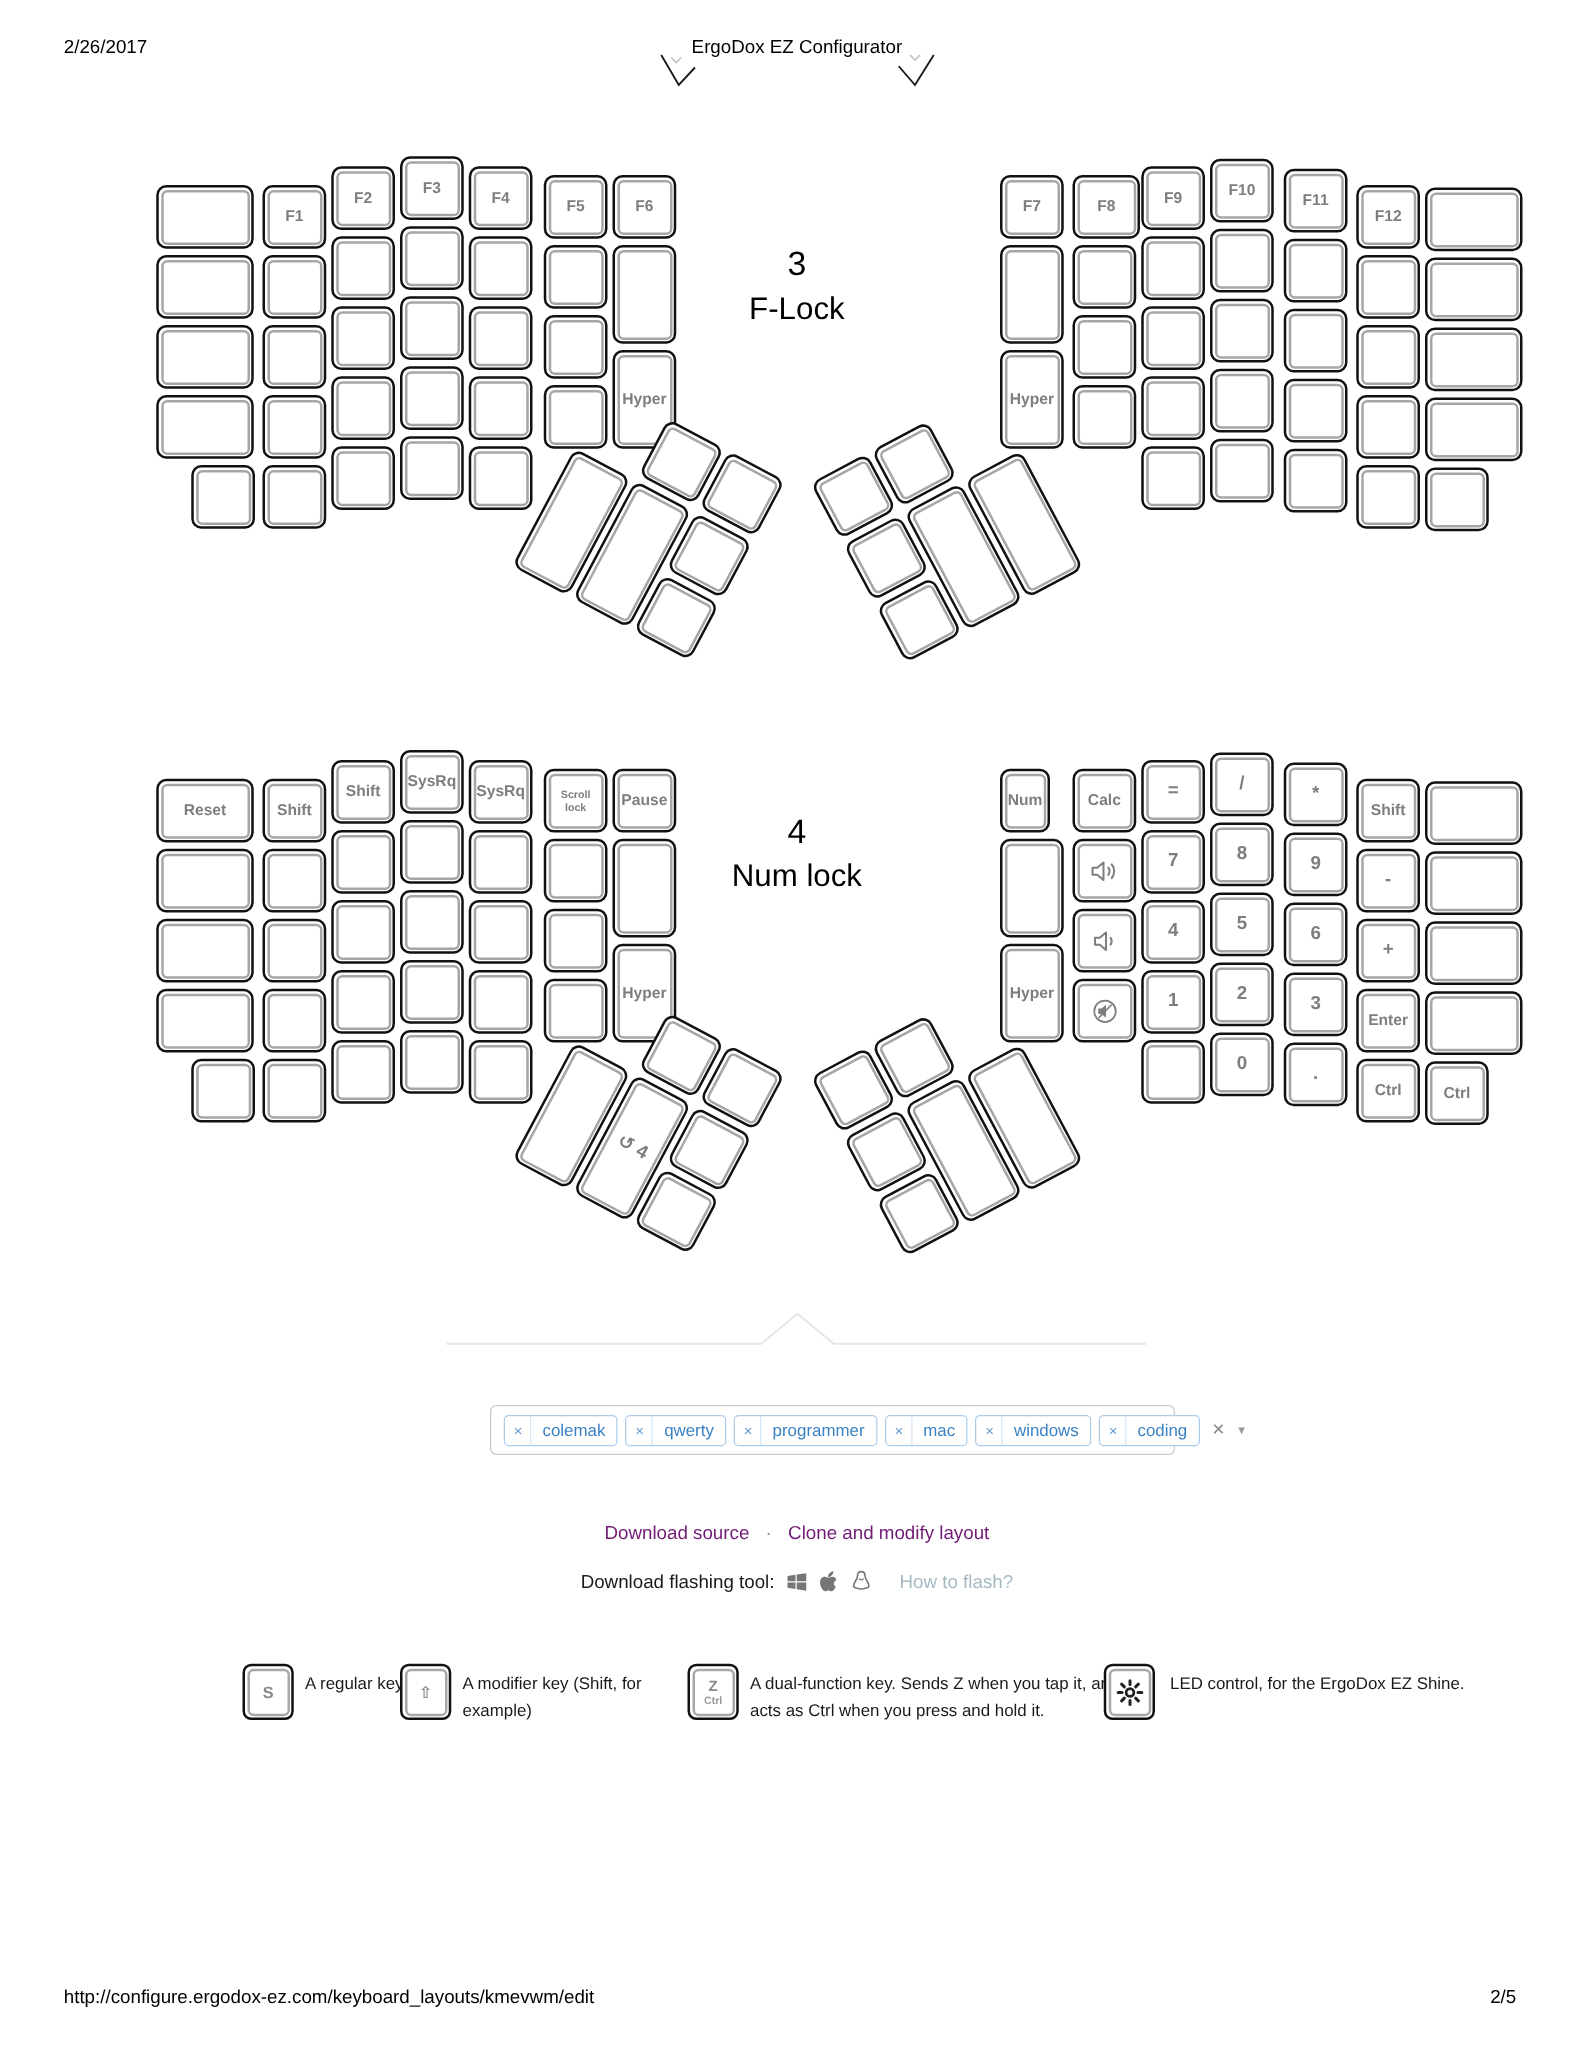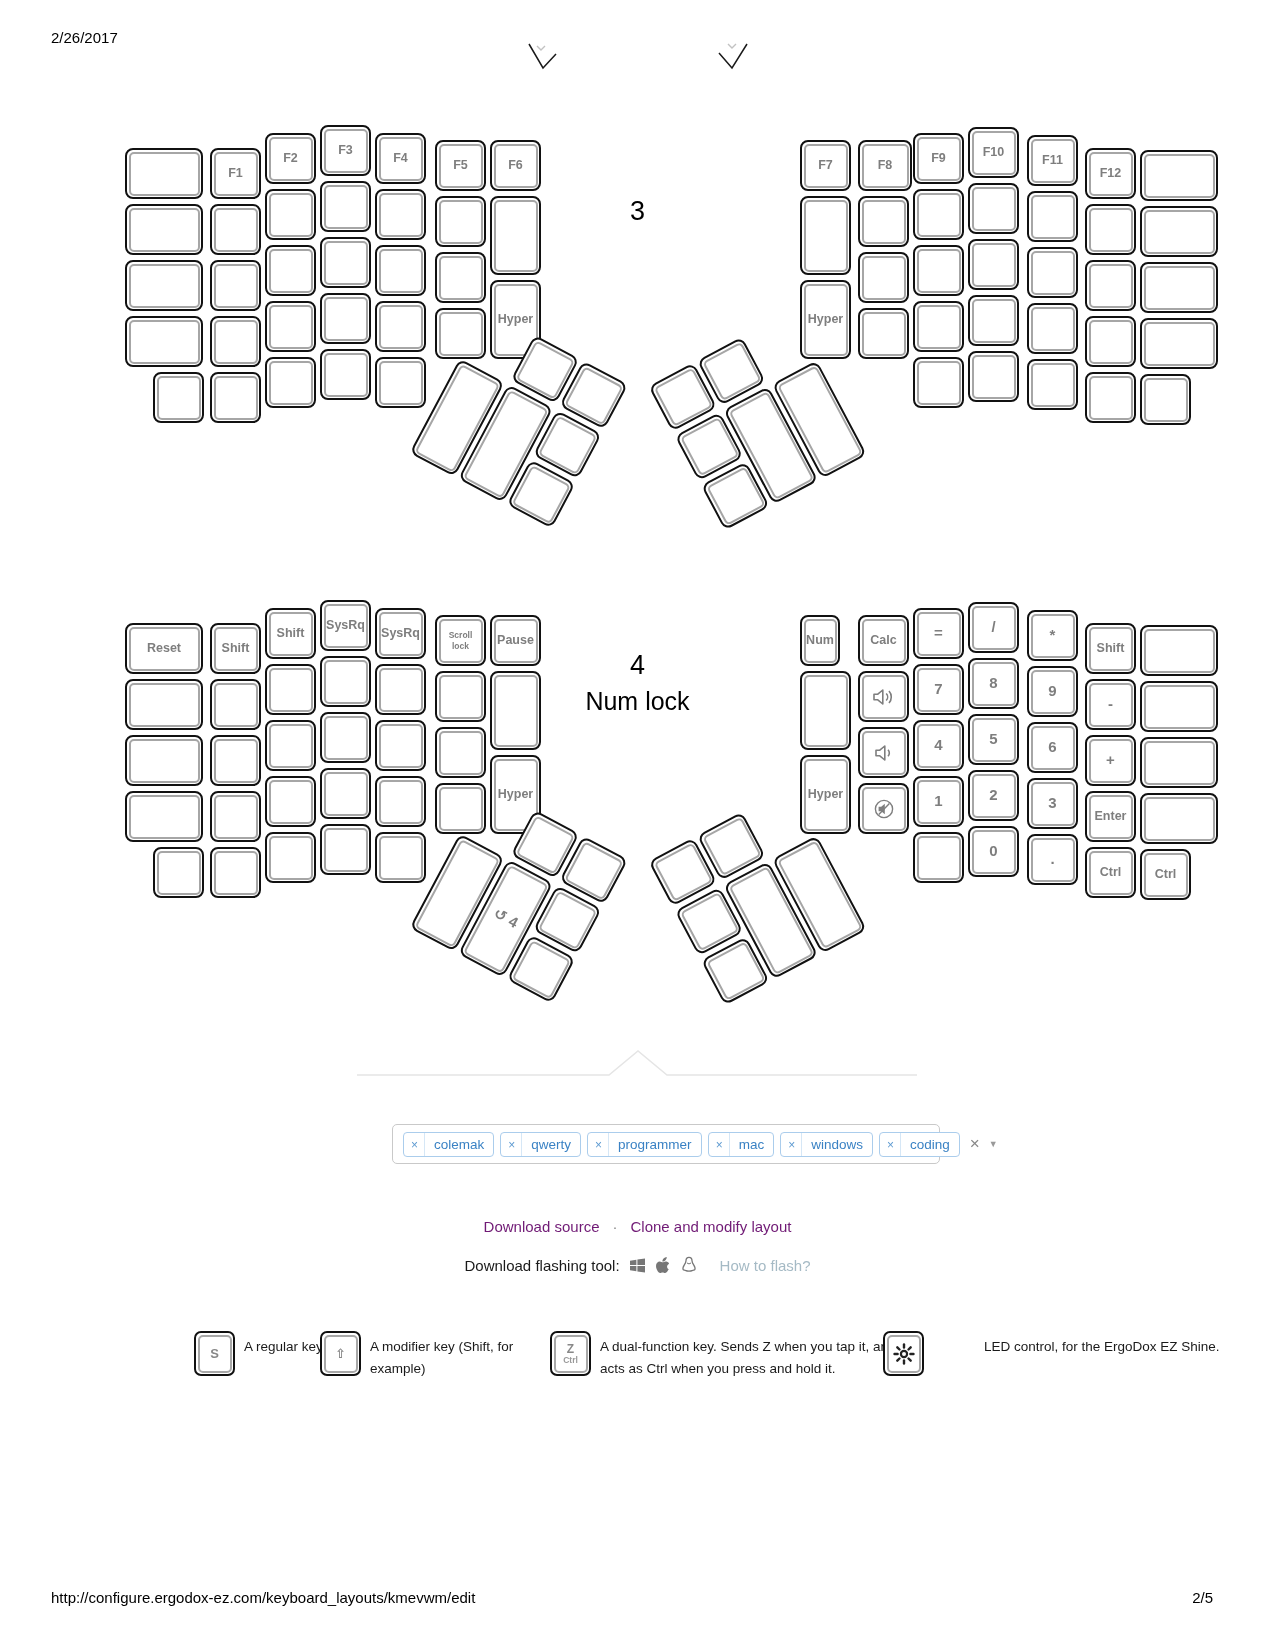--- a/index.html
+++ b/index.html
@@ -63,42 +63,44 @@
   .howto{color:#a5bac5;margin-left:14px;}
 
   
   .lkey{position:absolute;width:41px;height:45px;border:2.5px solid #111;border-radius:7px;background:#fff;box-sizing:border-box;}
   .lcap{position:absolute;inset:1.5px;border:2px solid #a8a8a8;border-radius:5px;display:flex;
         align-items:center;justify-content:center;color:#888;font-weight:700;font-size:13px;}
   .lcap.dual{flex-direction:column;gap:1px;}
   .dz{font-size:12px;line-height:1;} .dc{font-size:8.5px;color:#999;line-height:1;}
   .ltext{position:absolute;font-size:13.5px;color:#1a1a1a;line-height:1.6;}
   #lt1{left:244px;top:1336px;width:100px;} #lt2{left:370px;top:1336px;width:190px;}
-  #lt3{left:600px;top:1336px;width:300px;} #lt4{left:936px;top:1336px;width:245px;margin-left:48px;}
+  #lt3{left:600px;top:1336px;width:300px;} #lt4{left:936px;top:1336px;width:245px;}
   #lk1{left:194px;top:1331px;} #lk2{left:320px;top:1331px;}
   #lk3{left:550px;top:1331px;} #lk4{left:883px;top:1331px;}
 </style>
 </head>
 <body>
 
 <div id="page">
 
   <div class="hdr-date">2/26/2017</div>
+  <div class="hdr-title">ErgoDox EZ Configurator</div>
 
   <svg id="v1" class="vcut" width="34" height="30" viewBox="0 0 34 30">
     <path d="M2,3 L16,27 L29,13" stroke="#1a1a1a" stroke-width="1.5" fill="none"></path>
     <path d="M10,5 l4,4 l4,-4" stroke="#c2c2c2" stroke-width="1.4" fill="none"></path>
   </svg>
   <svg id="v2" class="vcut" width="36" height="30" viewBox="0 0 36 30">
     <path d="M4,12 L17,27 L32,3" stroke="#1a1a1a" stroke-width="1.5" fill="none"></path>
     <path d="M13,3 l4,4 l4,-4" stroke="#c2c2c2" stroke-width="1.4" fill="none"></path>
   </svg>
 
   <div id="l0-label" class="layer-label">
     <div class="layer-num">3</div>
+    <div class="layer-name">F-Lock</div>
   </div>
   <div id="l0-left" class="half">
       <div class="key" style="left: 0px; top: 23px; width: 78px; height: 51px;">
         <div class="cap s2"></div>
       </div>
       <div class="key" style="left: 85px; top: 23px; width: 51px; height: 51px;">
         <div class="cap s2">F1</div>
       </div>
       <div class="key" style="left: 140px; top: 8px; width: 51px; height: 51px;">
         <div class="cap s2">F2</div>

